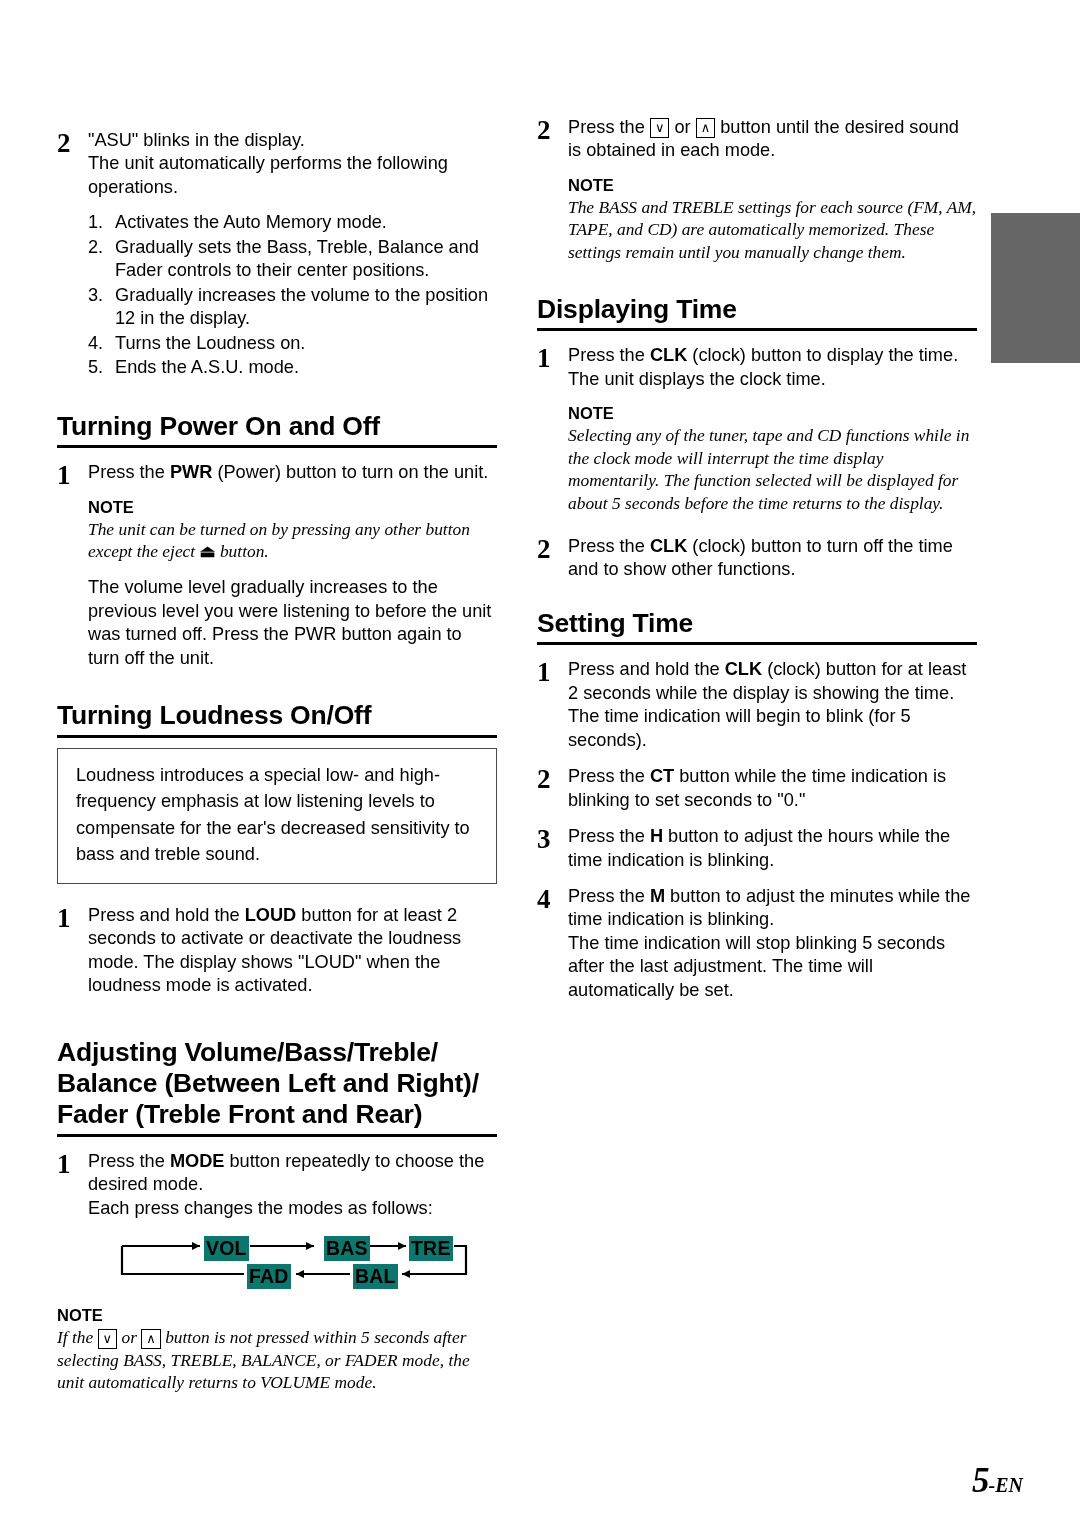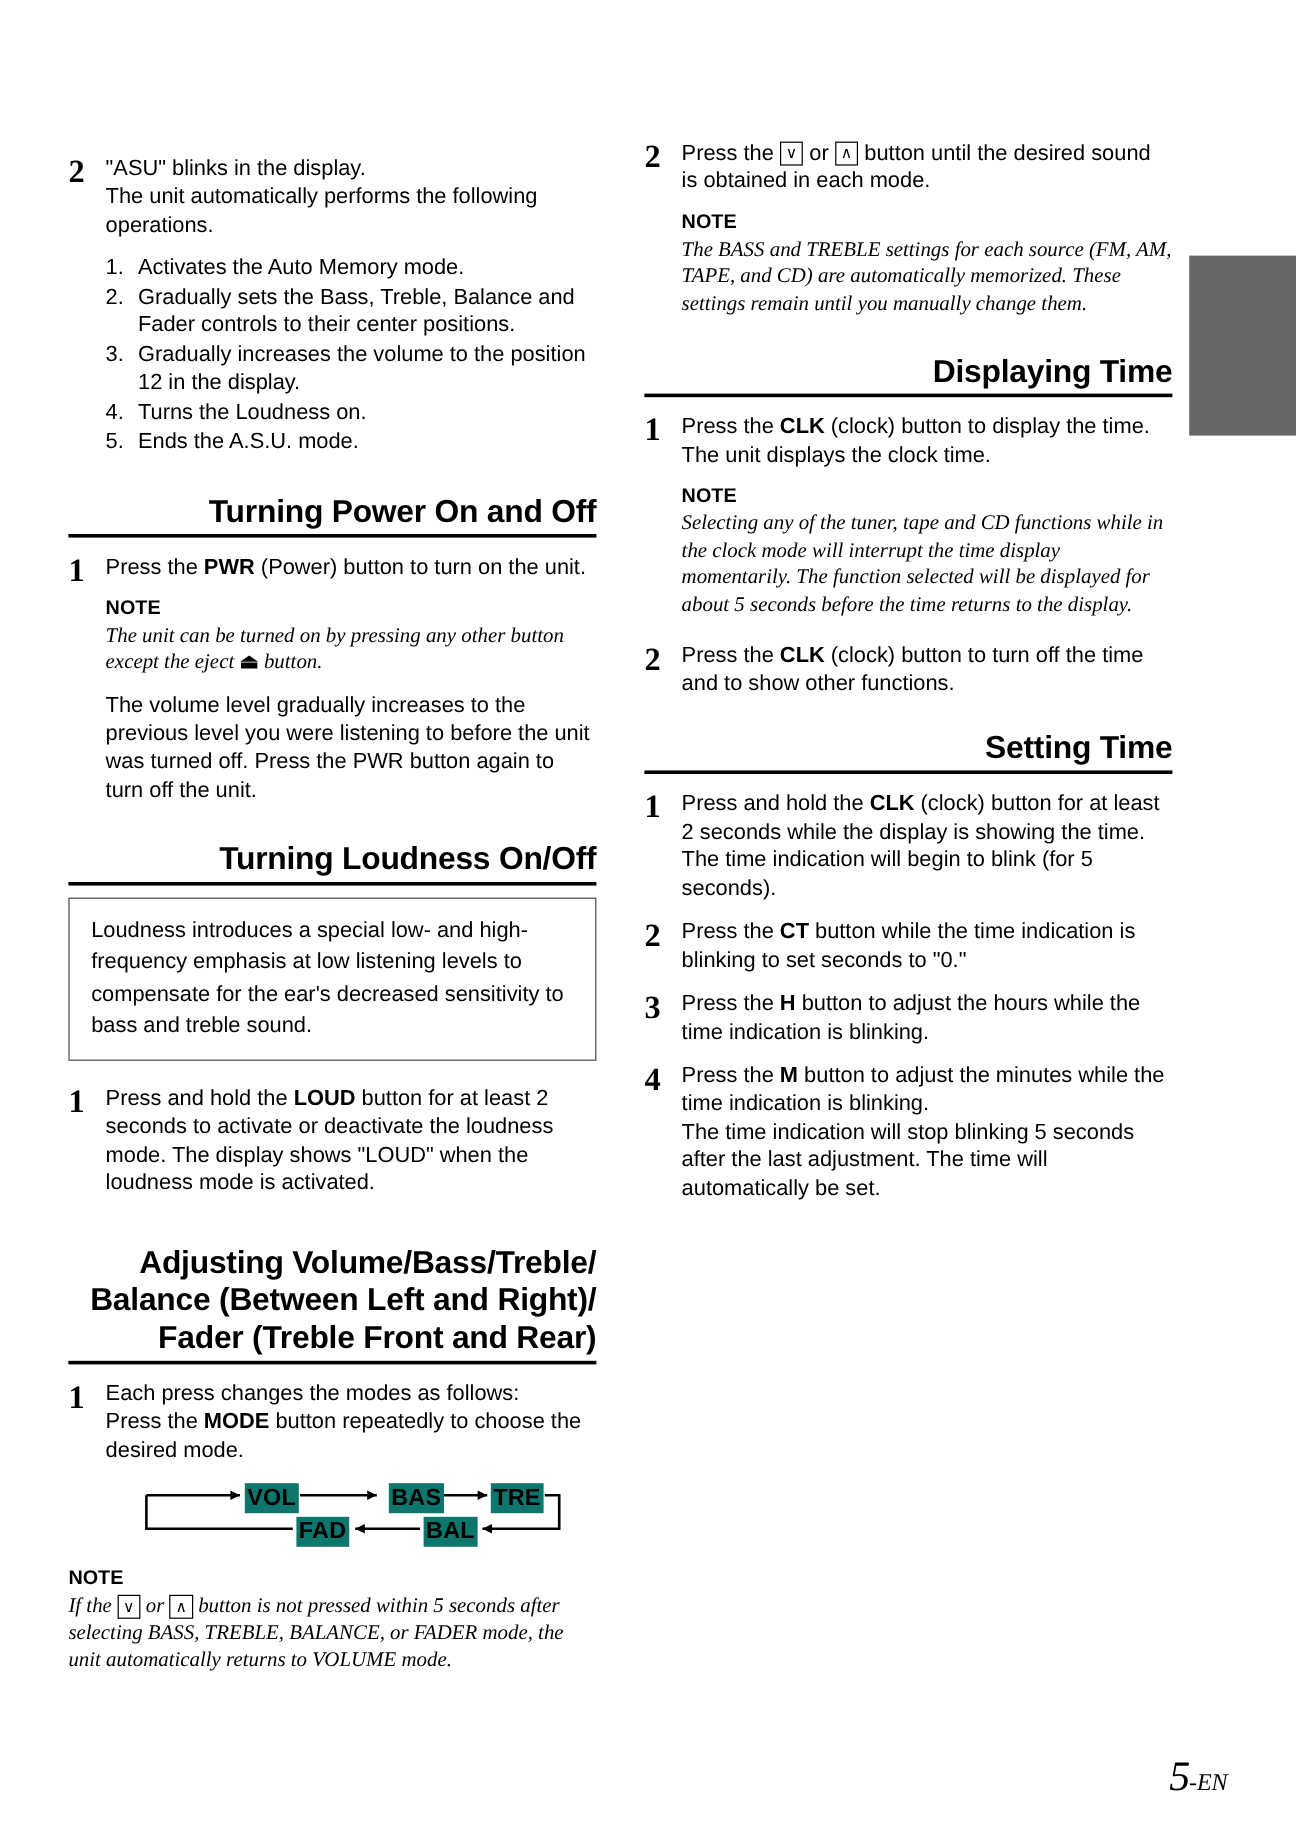--- a/index.html
+++ b/index.html
@@ -51,21 +51,20 @@
   .col-right { margin-left: 40px; }
 
   
   .section-head {
     font-size: 26.5px;
     font-weight: bold;
     line-height: 1.16;
     letter-spacing: -0.2px;
     margin: 0;
     padding: 0;
-    text-align: right;
   }
   .section-head-rule {
     border-bottom: 3.4px solid #000;
     margin-top: 4px;
     margin-bottom: 10px;
   }
   .sec-block { margin-top: 30px; }
 
   
   .step {
@@ -173,21 +172,21 @@
     padding: 0 2px;
   }
 
   
   .folio {
     position: absolute;
     right: 57px;
     bottom: 25px;
     text-align: left;
     font-family: "Liberation Serif", serif;
-    font-weight: normal;
+    font-weight: bold;
     white-space: nowrap;
   }
   .folio .num {
     font-size: 35px;
     font-style: italic;
     letter-spacing: -1px;
   }
   .folio .suffix {
     font-size: 20px;
     font-style: italic;
@@ -276,22 +275,22 @@
         <h2 class="section-head">
           <span>Adjusting Volume/Bass/Treble/</span><br>
           <span>Balance (Between Left and Right)/</span><br>
           <span>Fader (Treble Front and Rear)</span>
         </h2>
         <div class="section-head-rule"></div>
 
         <div class="step">
           <div class="step-num">1</div>
           <div class="step-body">
+            <p><span>Press the </span><b>MODE</b><span> button repeatedly to choose the desired mode.</span></p>
             <p>Each press changes the modes as follows:</p>
-            <p><span>Press the </span><b>MODE</b><span> button repeatedly to choose the desired mode.</span></p>
 
             <div class="cycle">
               <svg width="352" height="56" viewBox="0 0 352 56">
 
                 <path d="M4,12 L82,12" stroke="#000" stroke-width="2.2" fill="none"></path>
                 <path d="M82,12 l-8,-4 l0,8 z" fill="#000"></path>
 
                 <path d="M132,12 L196,12" stroke="#000" stroke-width="2.2" fill="none"></path>
                 <path d="M196,12 l-8,-4 l0,8 z" fill="#000"></path>
 

